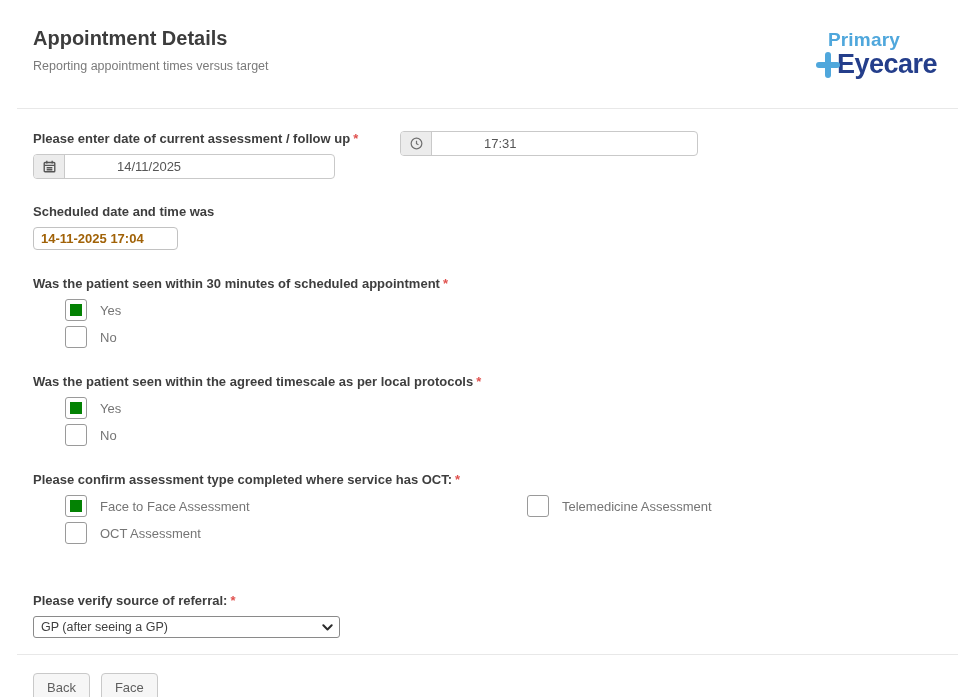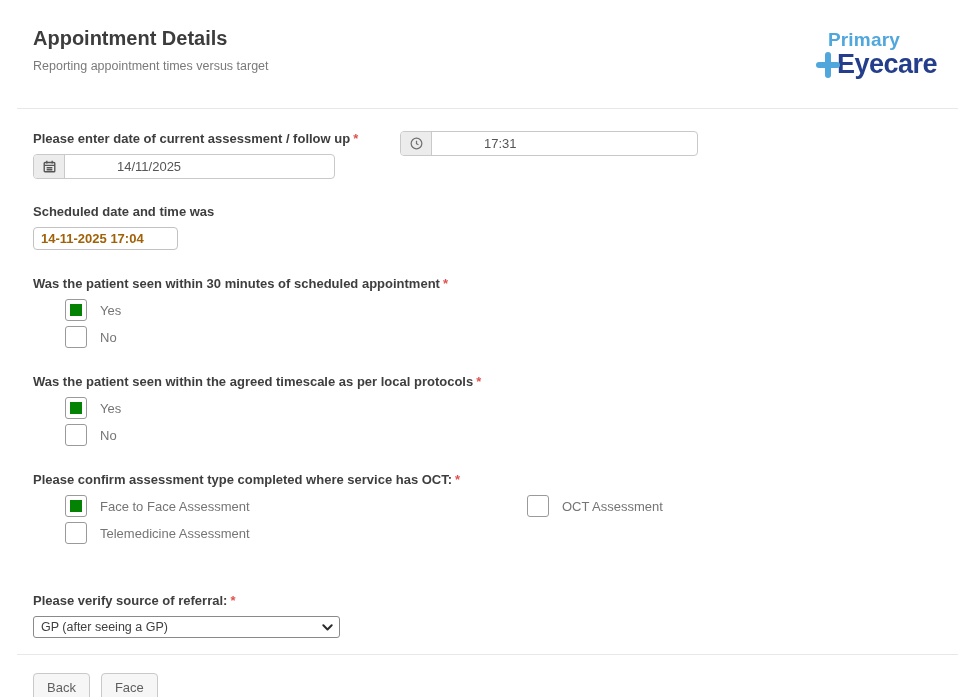--- a/index.html
+++ b/index.html
@@ -201,25 +201,25 @@
       <div class="field-label">
         <span>Please confirm assessment type completed where service has OCT:</span><span class="req">*</span>
       </div>
       <div class="assess-grid">
         <div class="check-row">
           <span class="check-box checked"></span>
           <span class="check-label">Face to Face Assessment</span>
         </div>
         <div class="check-row">
           <span class="check-box"></span>
-          <span class="check-label">OCT Assessment</span>
+          <span class="check-label">Telemedicine Assessment</span>
         </div>
         <div class="check-row">
           <span class="check-box"></span>
-          <span class="check-label">Telemedicine Assessment</span>
+          <span class="check-label">OCT Assessment</span>
         </div>
       </div>
     </div>
 
     <div class="section" style="margin-top:44px;">
       <div class="field-label">
         <span>Please verify source of referral:</span><span class="req">*</span>
       </div>
       <div class="select-wrap">
         <select>

